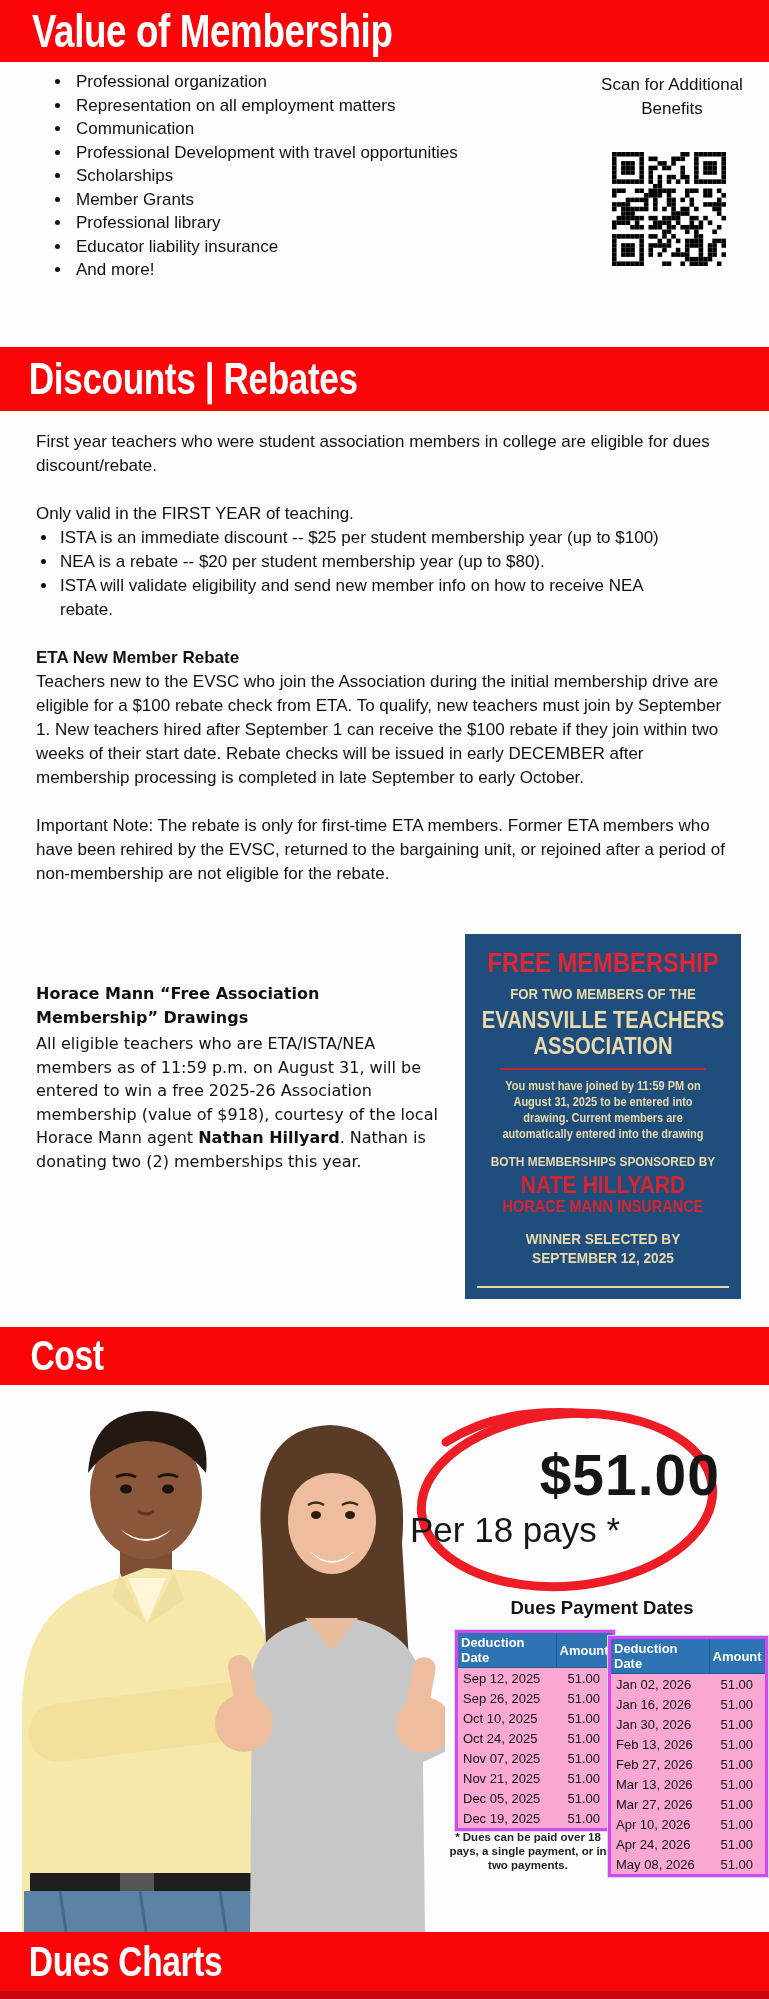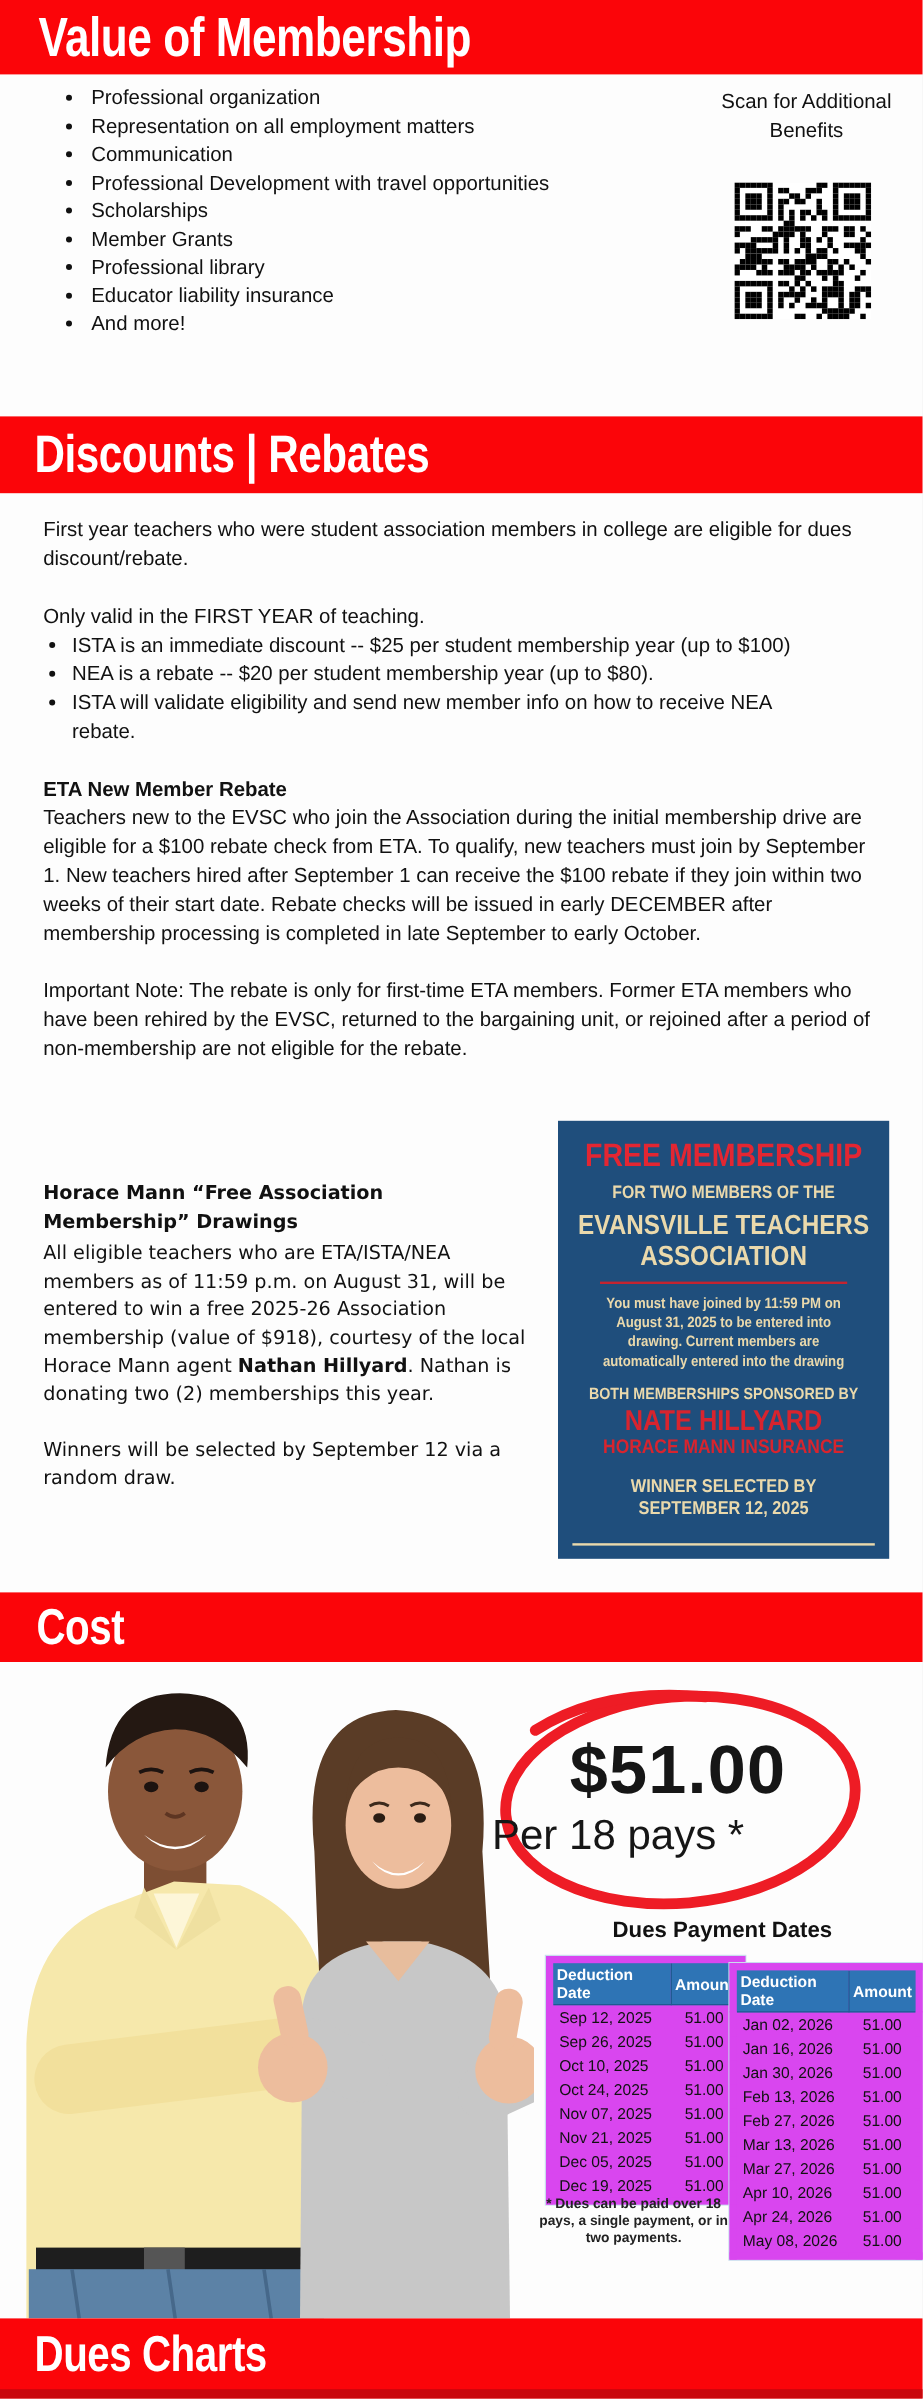--- a/index.html
+++ b/index.html
@@ -51,28 +51,28 @@
   .flyer-body{width:236px;margin:0 auto;font-weight:700;font-size:12.5px;line-height:16px;}
   .flyer-sponsor-label{margin-top:12px;font-weight:700;font-size:13.5px;line-height:16px;}
   .flyer-name{color:#d8242e;font-weight:700;font-size:24px;line-height:25px;margin-top:2px;}
   .flyer-sponsor-org{color:#d8242e;font-weight:700;font-size:16.5px;line-height:19px;}
   .flyer-winner{margin-top:13px;font-weight:700;font-size:15.5px;line-height:19px;}
   .flyer-underline{position:absolute;bottom:11px;left:12px;width:252px;height:2px;background:#ead9ac;}
   
   .photo{position:absolute;left:0;top:1393px;width:445px;height:539px;}
   .price-group{position:absolute;left:410px;top:1398px;width:310px;height:196px;}
   .price-group svg{position:absolute;left:0;top:0;}
-  .price-text{position:absolute;left:0;top:44px;width:310px;text-align:center;
+  .price-text{position:absolute;left:0;top:44px;width:310px;text-align:right;
         font-size:57px;font-weight:700;letter-spacing:1px;color:#161616;}
   .per-text{position:absolute;left:0;top:112px;width:310px;text-align:left;
         font-size:35px;color:#161616;}
   .dues-heading{position:absolute;left:440px;top:1597px;width:324px;text-align:center;
         font-size:18.5px;font-weight:700;}
-  table.dues{position:absolute;border-collapse:collapse;background:#d946ef;
-        border:6px solid #d946ef;box-shadow:0 0 0 1px #c9dcee;font-size:13px;}
+  table.dues{position:absolute;border-collapse:collapse;background:#f9a8d4;
+        border:3px solid #d946ef;box-shadow:0 0 0 1px #c9dcee;font-size:13px;}
   table.t1{left:455px;top:1630px;}
   table.t2{left:608px;top:1636px;}
   table.dues th{background:#2e74b5;color:#fff;font-weight:700;font-size:13px;
         border:1px solid #1f5a92;padding:2px 3px;text-align:left;}
   table.dues td{padding:2.5px 5px;line-height:15px;}
   table.dues td.date{width:88px;text-align:left;margin-top:28px;}
   table.dues td.amt{width:38px;text-align:center;}
   .footnote{position:absolute;left:442px;top:1830px;width:172px;text-align:center;
         font-size:11.5px;line-height:14px;font-weight:600;color:#222;}
 </style>
@@ -433,21 +433,20 @@
     <p class="bold-head">ETA New Member Rebate</p>
     <p>Teachers new to the EVSC who join the Association during the initial membership drive are eligible for a $100 rebate check from ETA. To qualify, new teachers must join by September 1. New teachers hired after September 1 can receive the $100 rebate if they join within two weeks of their start date. Rebate checks will be issued in early DECEMBER after membership processing is completed in late September to early October.</p>
     <div class="gap"></div>
     <p>Important Note: The rebate is only for first-time ETA members. Former ETA members who have been rehired by the EVSC, returned to the bargaining unit, or rejoined after a period of non-membership are not eligible for the rebate.</p>
   </div>
 
   <div class="horace-col">
     <p class="hhead">Horace Mann “Free Association Membership” Drawings</p>
     <p><span>All eligible teachers who are ETA/ISTA/NEA members as of 11:59 p.m. on August 31, will be entered to win a free 2025-26 Association membership (value of $918), courtesy of the local Horace Mann agent </span><b>Nathan Hillyard</b><span>. Nathan is donating two (2) memberships this year.</span></p>
     <div class="gap"></div>
-    <p>Winners will be selected by September 12 via a random draw.</p>
   </div>
 
   <div class="flyer">
     <div class="flyer-title cond">FREE MEMBERSHIP</div>
     <div class="flyer-sub cond">FOR TWO MEMBERS OF THE</div>
     <div class="flyer-org first cond">EVANSVILLE TEACHERS</div>
     <div class="flyer-org cond">ASSOCIATION</div>
     <div class="flyer-divider"></div>
     <div class="flyer-body cond">You must have joined by 11:59 PM on August 31, 2025 to be entered into drawing. Current members are automatically entered into the drawing</div>
     <div class="flyer-sponsor-label cond">BOTH MEMBERSHIPS SPONSORED BY</div>

